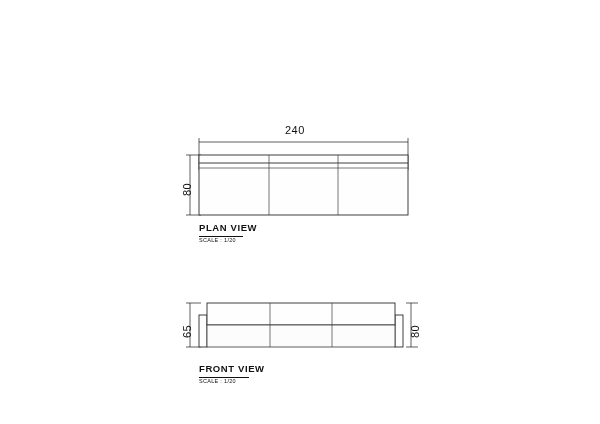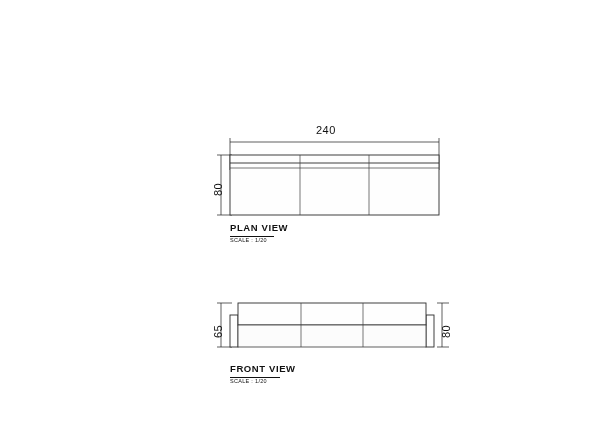--- a/index.html
+++ b/index.html
@@ -13,21 +13,20 @@
     font-family: "Liberation Sans", sans-serif;
     color: #1a1a1a;
     position: relative;
     overflow: hidden;
   }
   #canvas {
     position: absolute;
     left: 0; top: 0;
     width: 508px;
     height: 424px;
-    margin-left: 31px;
   }
   .drawing {
     position: absolute;
   }
 
   
   #plan-view {
     left: 185px;
     top: 130px;
     width: 230px;

